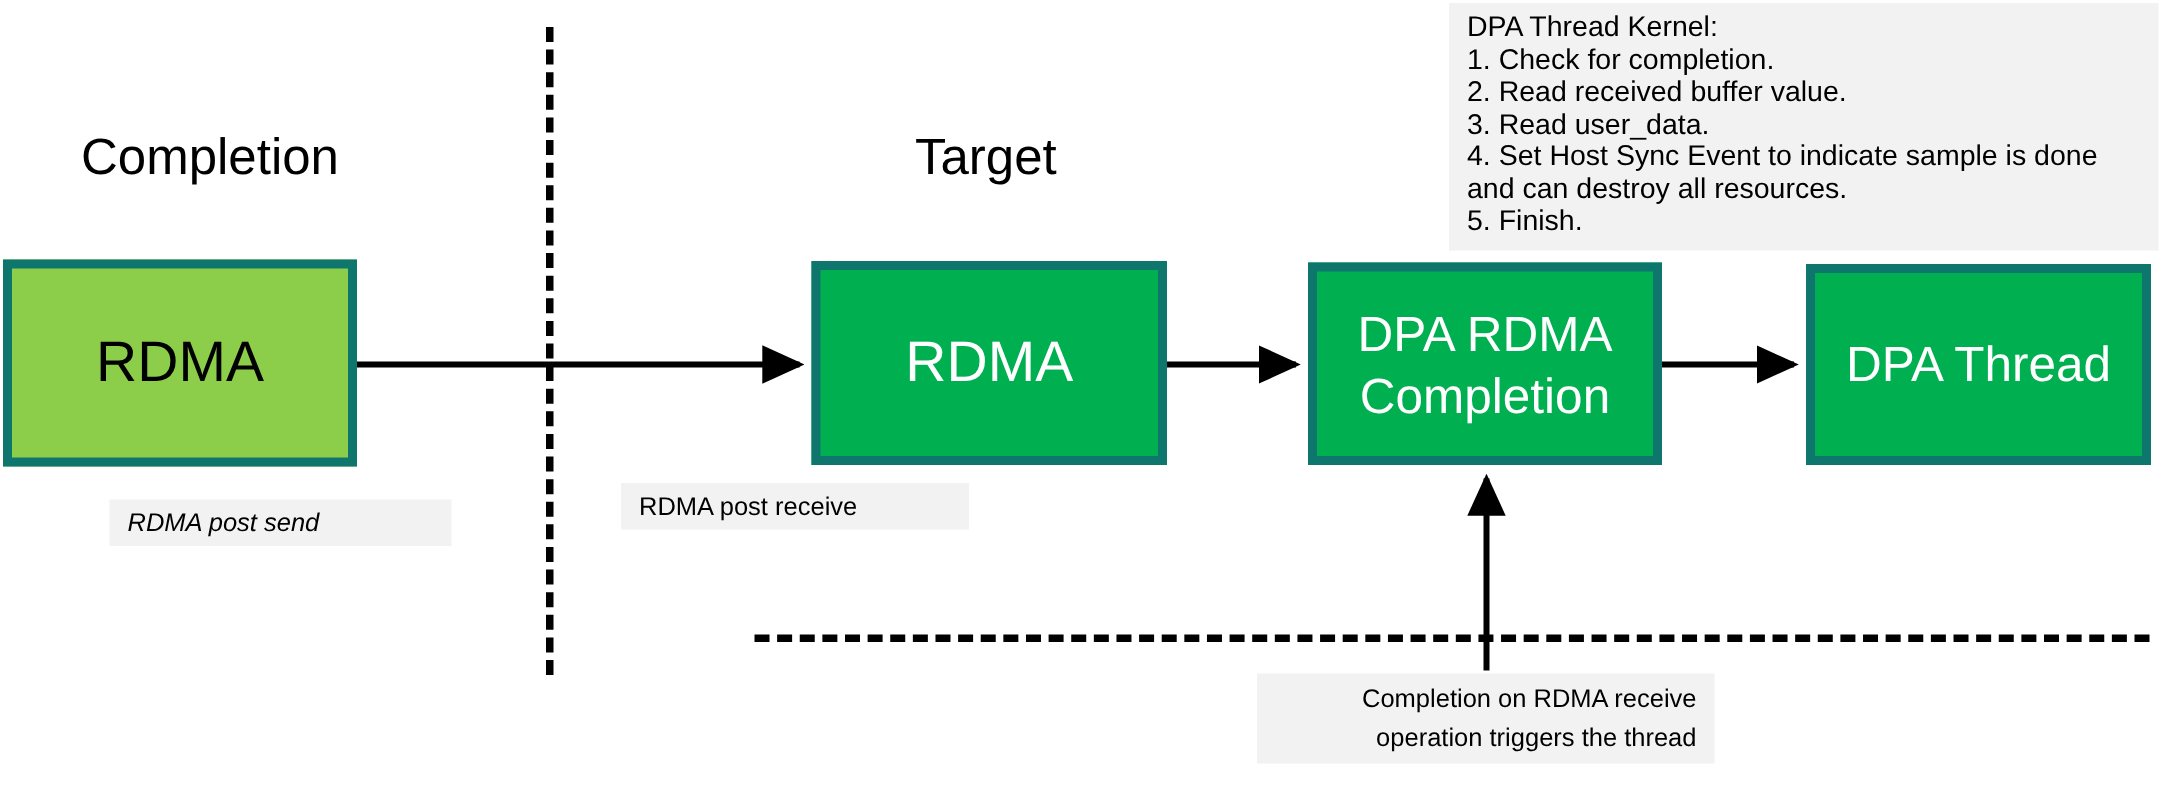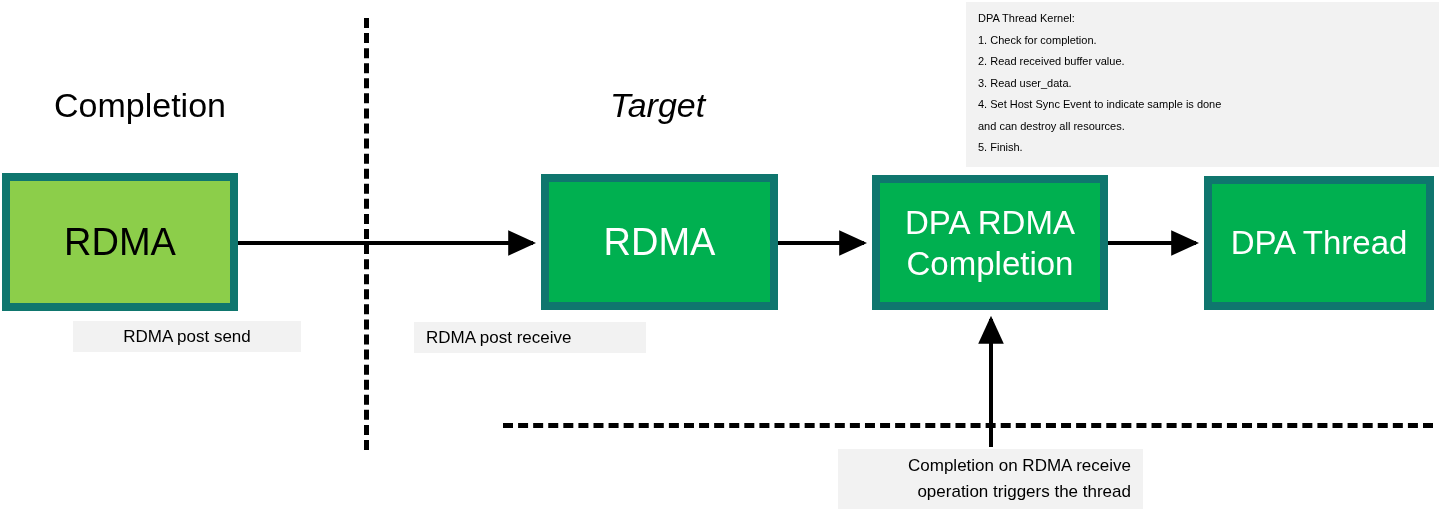--- a/index.html
+++ b/index.html
@@ -24,21 +24,21 @@
   .section-title {
     font-size: 34px;
     line-height: 40px;
     color: #000000;
     white-space: nowrap;
   }
 
   
   .proc-box {
     box-sizing: border-box;
-    border: 8px solid #0f766e;
+    border: 6px solid #0f766e;
     display: flex;
     align-items: center;
     justify-content: center;
     text-align: center;
   }
   .proc-box .box-label {
     font-size: 38px;
     line-height: 42px;
     white-space: pre-line;
   }
@@ -55,21 +55,21 @@
     line-height: 23px;
     padding: 4px 12px;
     white-space: pre-line;
     box-sizing: border-box;
   }
 
   
   .kernel-note {
     background: #F2F2F2;
     color: #000000;
-    font-size: 11px;
+    font-size: 19px;
     line-height: 21.5px;
     padding: 6px 10px 8px 12px;
     white-space: pre-line;
     box-sizing: border-box;
   }
 
   
   .vrule-dashed {
     border-left: 5px dashed #000000;
     width: 0;
@@ -116,40 +116,40 @@
       <line x1="991" y1="447" x2="991" y2="319" stroke="#000000" stroke-width="4" marker-end="url(#arrowhead)"></line>
     </g>
   </svg>
 
   <div class="abs vrule-dashed" style="left:364px; top:18px; height:432px;"></div>
 
   <div class="abs hrule-dashed" style="left:503px; top:423px; width:930px;"></div>
 
   <div class="abs section-title" style="left:54px; top:85px;">Completion</div>
 
-  <div class="abs section-title" style="left:610px; top:85px;font-style:italic;">Target</div>
+  <div class="abs section-title" style="left:610px; top:85px;">Target</div>
 
   <div class="abs proc-box box-light" style="left:2px; top:173px; width:236px; height:138px;">
     <span class="box-label">RDMA</span>
   </div>
 
   <div class="abs proc-box box-dark" style="left:541px; top:174px; width:237px; height:136px;">
     <span class="box-label">RDMA</span>
   </div>
 
   <div class="abs proc-box box-dark" style="left:872px; top:175px; width:236px; height:135px;">
     <span class="box-label" style="font-size:33px; line-height:41px;">DPA RDMA
 Completion</span>
   </div>
 
   <div class="abs proc-box box-dark" style="left:1204px; top:176px; width:230px; height:134px;">
     <span class="box-label" style="font-size:33px;text-align:right;">DPA Thread</span>
   </div>
 
-  <div class="abs caption-chip" style="left:73px; top:321px; width:228px; text-align:center;">RDMA post send</div>
+  <div class="abs caption-chip" style="left:73px; top:333px; width:228px; font-style:italic;">RDMA post send</div>
 
   <div class="abs caption-chip" style="left:414px; top:322px; width:232px; text-align:left;">RDMA post receive</div>
 
   <div class="abs caption-chip" style="left:838px; top:449px; width:305px; text-align:right; line-height:26px;">Completion on RDMA receive
 operation triggers the thread</div>
 
   <div class="abs kernel-note" style="left:966px; top:2px; width:473px;">DPA Thread Kernel:
 1. Check for completion.
 2. Read received buffer value.
 3. Read user_data.

